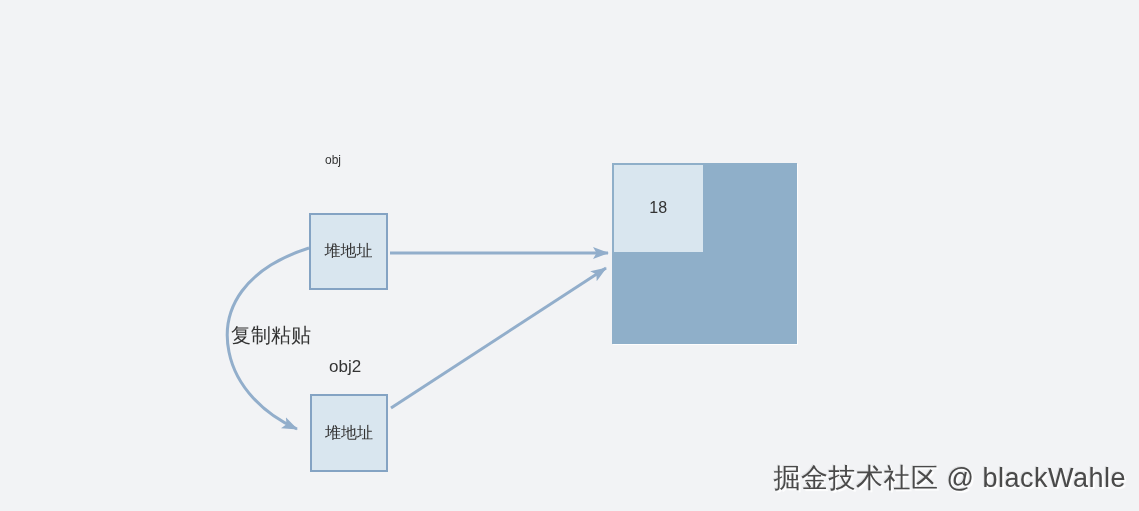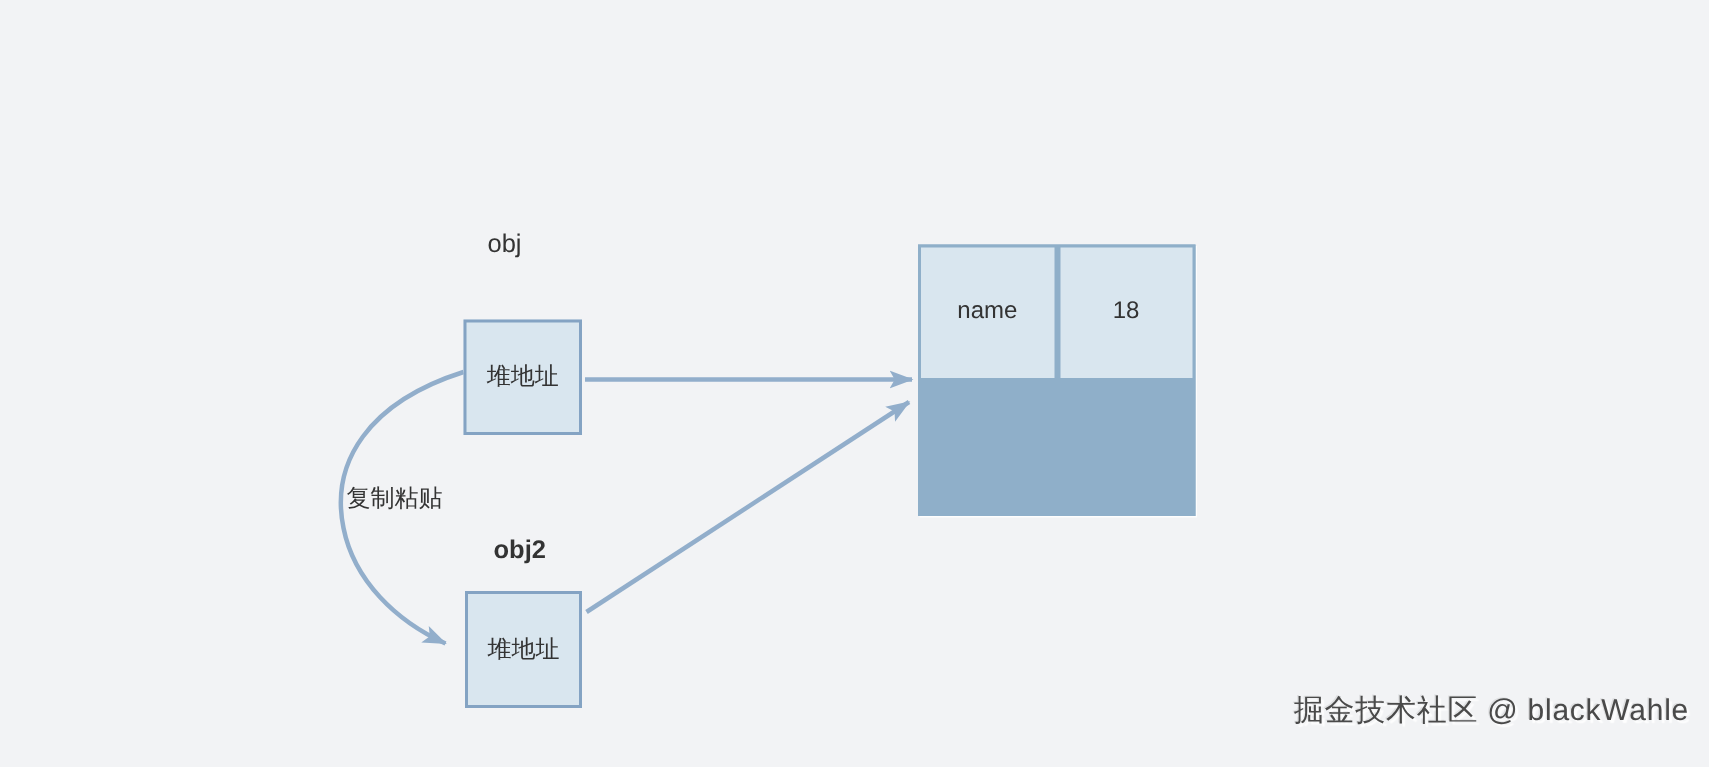--- a/index.html
+++ b/index.html
@@ -48,23 +48,23 @@
     z-index: 2;
   }
   .box-obj  { left: 309px; top: 213px; width: 79px; height: 77px; }
   .box-obj2 { left: 310px; top: 394px; width: 78px; height: 78px; }
   .float-label {
     position: absolute;
     color: var(--text);
     z-index: 3;
     white-space: nowrap;
   }
-  .label-obj  { left: 325px; top: 153px; font-size: 17px; }
-  .label-obj2 { left: 329px; top: 357px; font-size: 17px; font-weight: bold; }
-  .label-copy { left: 231px; top: 322px; font-size: 16px; }
+  .label-obj  { left: 325px; top: 153px; font-size: 12px; }
+  .label-obj2 { left: 329px; top: 357px; font-size: 17px; }
+  .label-copy { left: 231px; top: 322px; font-size: 20px; }
   .heap-table {
     position: absolute;
     left: 612px; top: 163px;
     width: 185px; height: 181px;
     border: 2px solid var(--table-border);
     background: var(--table-border);
     display: grid;
     grid-template-columns: 1fr 1fr;
     grid-template-rows: 1fr 1fr;
     gap: 4px;
@@ -76,21 +76,21 @@
     display: flex;
     align-items: center;
     justify-content: center;
     font-size: 16px;
     color: var(--text);
   }
   .watermark {
     position: absolute;
     right: 13px;
     top: 460px;
-    font-size: 20px;
+    font-size: 27px;
     color: var(--watermark);
     text-shadow: 2px 2px 1px rgba(255,255,255,0.95), -1px -1px 0 rgba(0,0,0,0.08);
     z-index: 4;
     white-space: nowrap;
     letter-spacing: 0.5px;
   }
 </style>
 </head>
 <body>
 
@@ -118,19 +118,18 @@
 
   <div class="float-label label-copy">复制粘贴</div>
 
   <div class="float-label label-obj2">obj2</div>
 
   <div class="node-box box-obj2">
     <span>堆地址</span>
   </div>
 
   <div class="heap-table">
-    <div class="heap-cell">name</div>
     <div class="heap-cell">18</div>
   </div>
 
   <div class="watermark">掘金技术社区 @ blackWahle</div>
 
 </div>
 
 </body></html>

